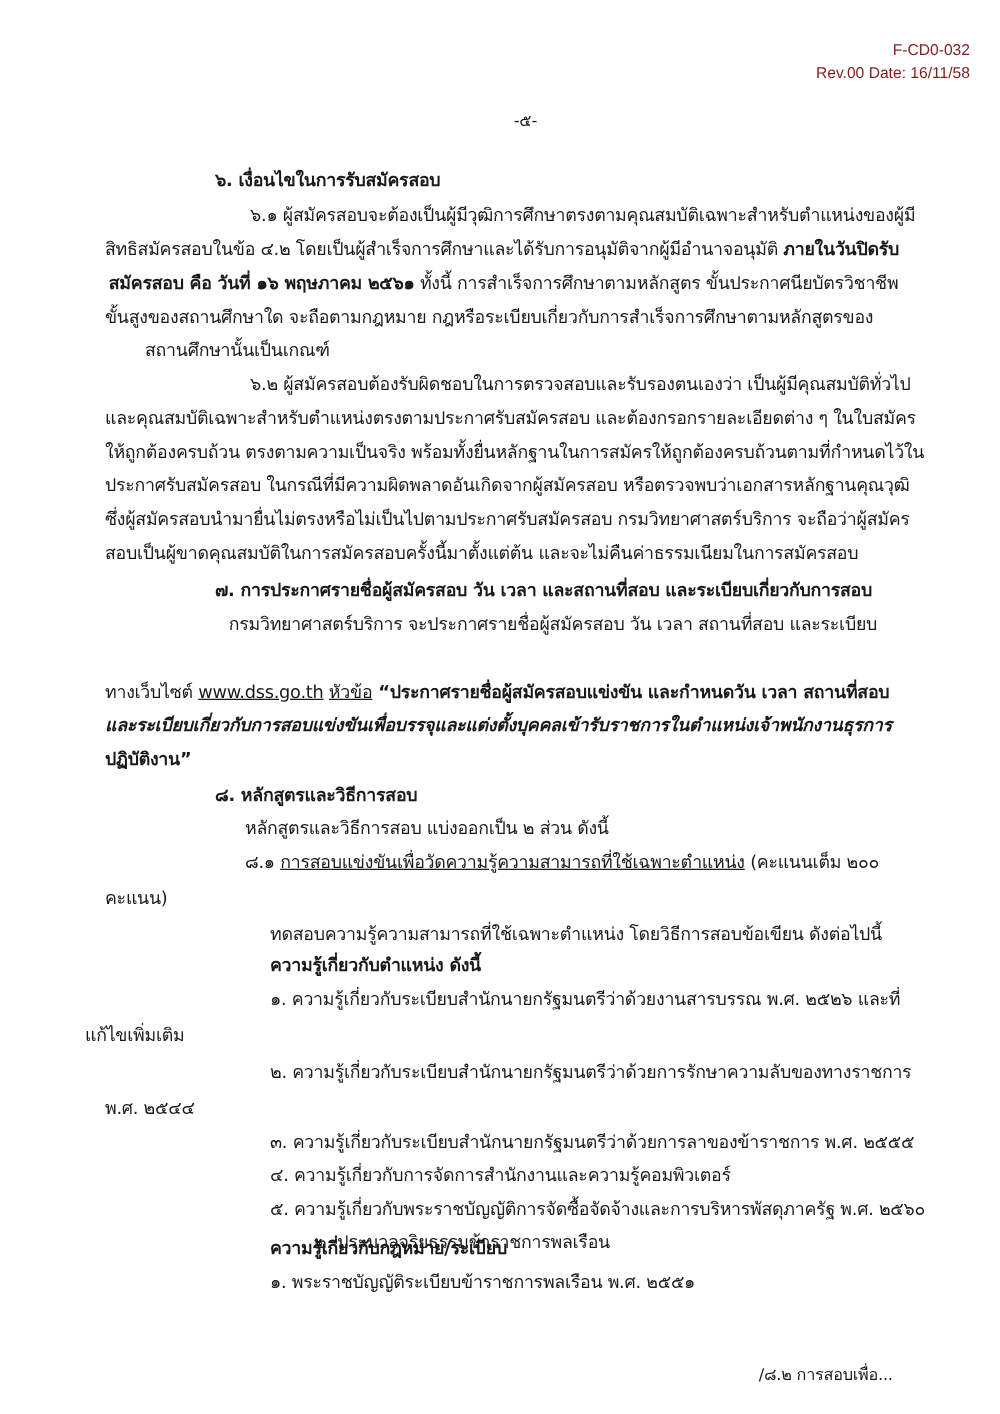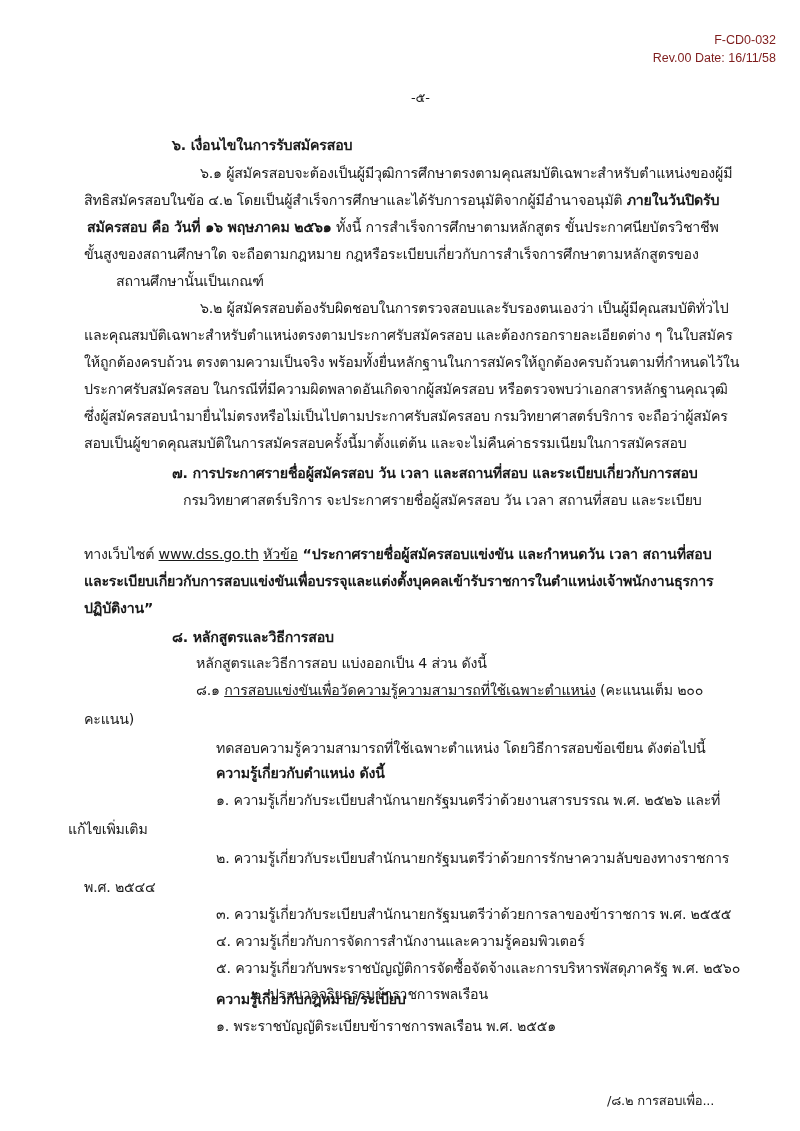--- a/index.html
+++ b/index.html
@@ -31,25 +31,25 @@
   <div class="ln" style="left:200px; top:298px;">๖.๒ ผู้สมัครสอบต้องรับผิดชอบในการตรวจสอบและรับรองตนเองว่า เป็นผู้มีคุณสมบัติทั่วไป</div>
   <div class="ln" style="left:84px; top:325px;">และคุณสมบัติเฉพาะสำหรับตำแหน่งตรงตามประกาศรับสมัครสอบ และต้องกรอกรายละเอียดต่าง ๆ ในใบสมัคร</div>
   <div class="ln" style="left:84px; top:352px;">ให้ถูกต้องครบถ้วน ตรงตามความเป็นจริง พร้อมทั้งยื่นหลักฐานในการสมัครให้ถูกต้องครบถ้วนตามที่กำหนดไว้ใน</div>
   <div class="ln" style="left:84px; top:406px;">ซึ่งผู้สมัครสอบนำมายื่นไม่ตรงหรือไม่เป็นไปตามประกาศรับสมัครสอบ  กรมวิทยาศาสตร์บริการ จะถือว่าผู้สมัคร</div>
   <div class="ln" style="left:84px; top:379px;">ประกาศรับสมัครสอบ ในกรณีที่มีความผิดพลาดอันเกิดจากผู้สมัครสอบ หรือตรวจพบว่าเอกสารหลักฐานคุณวุฒิ</div>
   <div class="ln" style="left:84px; top:433px;">สอบเป็นผู้ขาดคุณสมบัติในการสมัครสอบครั้งนี้มาตั้งแต่ต้น  และจะไม่คืนค่าธรรมเนียมในการสมัครสอบ</div>
 
   <div class="ln b" style="left:172px; top:463px;">๗.  การประกาศรายชื่อผู้สมัครสอบ วัน เวลา และสถานที่สอบ และระเบียบเกี่ยวกับการสอบ</div>
   <div class="ln" style="left:183px; top:490px;">กรมวิทยาศาสตร์บริการ จะประกาศรายชื่อผู้สมัครสอบ วัน เวลา สถานที่สอบ และระเบียบ</div>
   <div class="ln" style="left:84px; top:544px;"><span>ทางเว็บไซต์  </span><span class="u">www.dss.go.th</span><span>  </span><span class="u">หัวข้อ</span><span class="b"> “ประกาศรายชื่อผู้สมัครสอบแข่งขัน และกำหนดวัน เวลา สถานที่สอบ</span></div>
-  <div class="ln b" style="left:84px; top:571px;">และระเบียบเกี่ยวกับการสอบแข่งขันเพื่อบรรจุและแต่งตั้งบุคคลเข้ารับราชการในตำแหน่งเจ้าพนักงานธุรการ</div>
+  <div class="ln b" style="left:84px; top:571px;font-style:italic;">และระเบียบเกี่ยวกับการสอบแข่งขันเพื่อบรรจุและแต่งตั้งบุคคลเข้ารับราชการในตำแหน่งเจ้าพนักงานธุรการ</div>
   <div class="ln b" style="left:84px; top:598px;">ปฏิบัติงาน”</div>
 
   <div class="ln b" style="left:172px; top:627px;">๘.  หลักสูตรและวิธีการสอบ</div>
-  <div class="ln" style="left:196px; top:653px;">หลักสูตรและวิธีการสอบ แบ่งออกเป็น 4 ส่วน ดังนี้</div>
+  <div class="ln" style="left:196px; top:653px;">หลักสูตรและวิธีการสอบ แบ่งออกเป็น ๒ ส่วน ดังนี้</div>
   <div class="ln" style="left:196px; top:680px;"><span>๘.๑  </span><span class="u">การสอบแข่งขันเพื่อวัดความรู้ความสามารถที่ใช้เฉพาะตำแหน่ง</span><span> (คะแนนเต็ม ๒๐๐</span></div>
   <div class="ln" style="left:84px; top:709px;">คะแนน)</div>
 
   <div class="ln" style="left:216px; top:738px;">ทดสอบความรู้ความสามารถที่ใช้เฉพาะตำแหน่ง โดยวิธีการสอบข้อเขียน ดังต่อไปนี้</div>
   <div class="ln b" style="left:216px; top:763px;">ความรู้เกี่ยวกับตำแหน่ง  ดังนี้</div>
 
   <div class="ln" style="left:216px; top:790px;">๑. ความรู้เกี่ยวกับระเบียบสำนักนายกรัฐมนตรีว่าด้วยงานสารบรรณ พ.ศ. ๒๕๒๖ และที่</div>
   <div class="ln" style="left:68px; top:819px;">แก้ไขเพิ่มเติม</div>
 
   <div class="ln" style="left:216px; top:848px;">๒. ความรู้เกี่ยวกับระเบียบสำนักนายกรัฐมนตรีว่าด้วยการรักษาความลับของทางราชการ</div>

